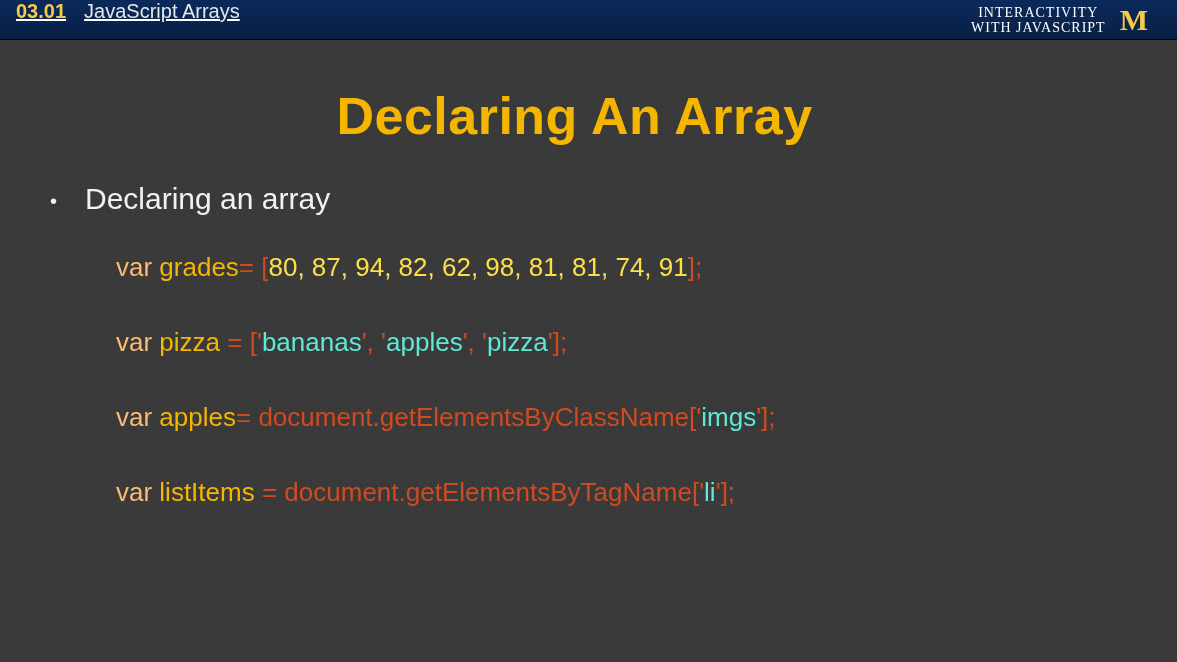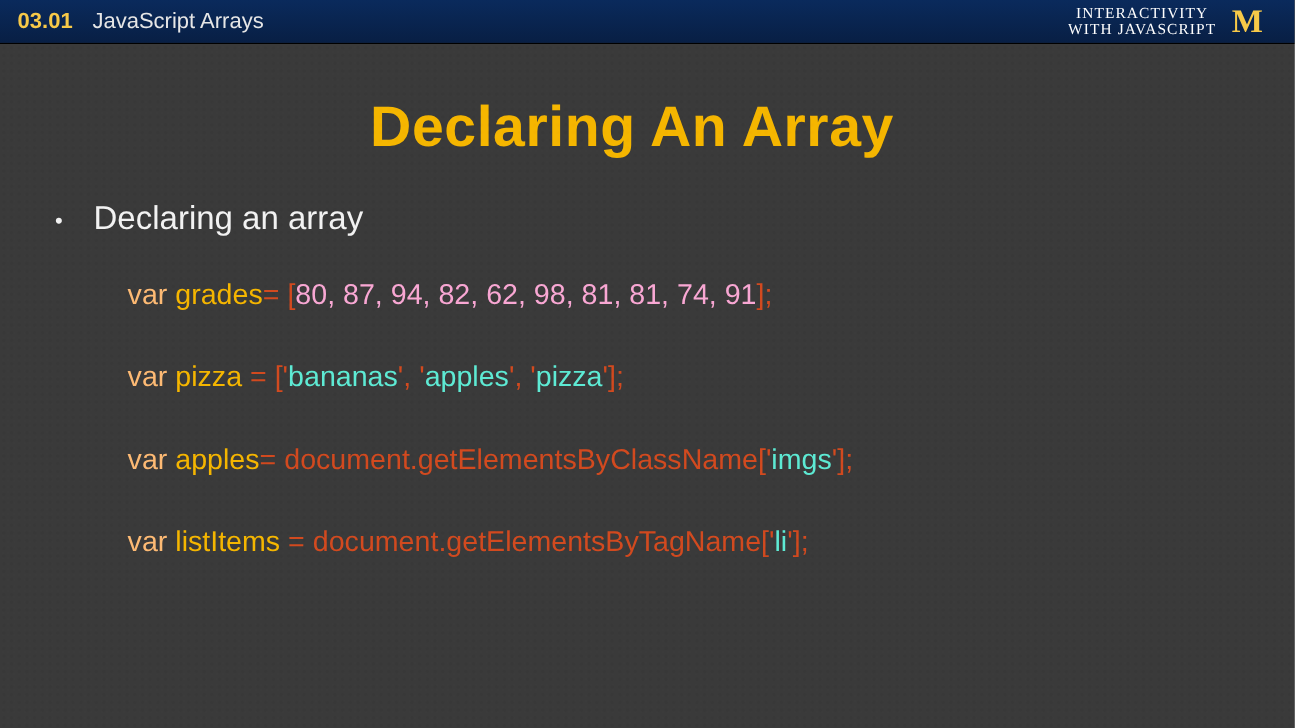--- a/index.html
+++ b/index.html
@@ -9,25 +9,25 @@
     background: #3a3a3a;
     font-family: "Helvetica Neue", Arial, sans-serif;
     overflow: hidden;
     position: relative;
   }
   .header {
     width: 100%;
     height: 40px;
     background: linear-gradient(to bottom, #0a2a5c, #081f44);
     display: flex;
-    align-items: center;
-    padding: 12px 16px;
+    padding: 0 16px;
     color: #fff;
     position: relative;
     border-bottom: 1px solid #000;
+    text-decoration: underline;
   }
   .slide-number {
     color: #f7c948;
     font-weight: 700;
     font-size: 20px;
     margin-right: 18px;
   }
   .topic {
     color: #e6e6e6;
     font-size: 20px;
@@ -88,21 +88,21 @@
     margin-left: 84px;
   }
   .code-line {
     font-size: 26px;
     font-weight: 400;
     margin-bottom: 44px;
     font-family: "Helvetica Neue", Arial, sans-serif;
   }
   .kw   { color: #fdba74; }   
   .name { color: #f5b600; }   
-  .val  { color: #f9a8d4; }   
+  .val  { color: #fde047; }   
   .orange { color: #d24a1f; }
   .str  { color: #5eead4; }
   .texture {
     position: absolute;
     inset: 40px 0 0 0;
     background:
       radial-gradient(rgba(255,255,255,0.02) 1px, transparent 1px),
       radial-gradient(rgba(0,0,0,0.08) 1px, transparent 2px);
     background-size: 5px 5px, 7px 7px;
     pointer-events: none;

